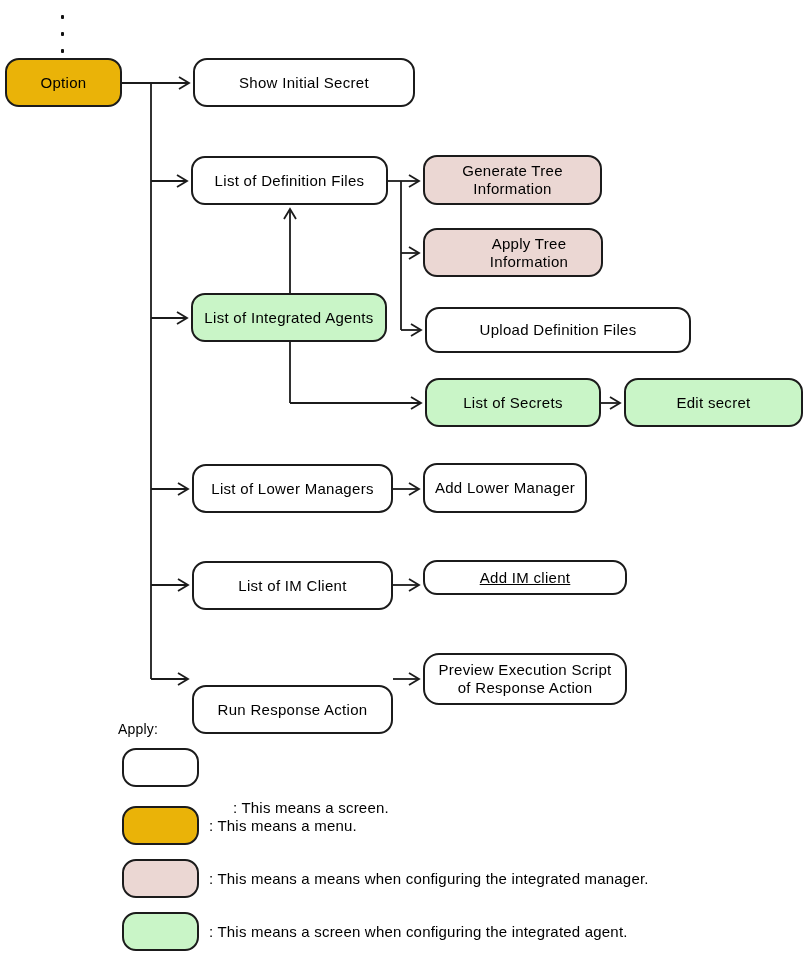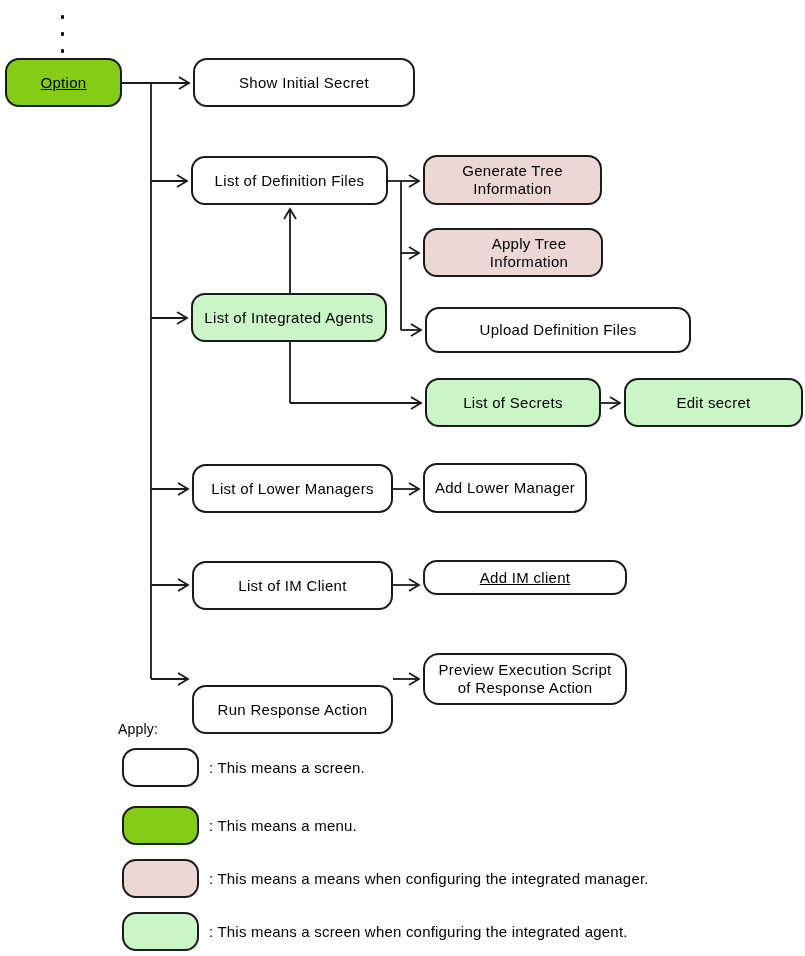--- a/index.html
+++ b/index.html
@@ -26,21 +26,21 @@
     background: #ffffff;
     display: flex;
     align-items: center;
     justify-content: center;
     text-align: center;
     font-size: 15px;
     letter-spacing: 0.3px;
     line-height: 1.2;
     padding: 2px 8px;
   }
-  .node.menu   { background: #84cc16; text-decoration: underline; }
+  .node.menu   { background: #eab308; }
   .node.mgr    { background: #ebd7d3; }
   .node.agent  { background: #c9f5c7; }
   .dot {
     position: absolute;
     width: 3px; height: 4px;
     background: #111111;
     border-radius: 1px;
   }
   .legend-title {
     position: absolute;
@@ -137,21 +137,21 @@
 
   <div class="node" style="left:423px; top:560px; width:204px; height:35px;text-decoration:underline;">Add IM client</div>
 
   <div class="node" style="left:192px; top:685px; width:201px; height:49px;">Run Response Action</div>
 
   <div class="node" style="left:423px; top:653px; width:204px; height:52px;border-radius:16px;">Preview Execution Script of Response Action</div>
 
   <div class="legend-title">Apply:</div>
 
   <div class="node legend-swatch" style="left:122px; top:748px;"></div>
-  <div class="legend-text" style="top:748px;">: This means a screen.</div>
+  <div class="legend-text" style="top:788px;margin-left:24px;">: This means a screen.</div>
 
   <div class="node menu legend-swatch" style="left:122px; top:806px;"></div>
   <div class="legend-text" style="top:806px;">: This means a menu.</div>
 
   <div class="node mgr legend-swatch" style="left:122px; top:859px;"></div>
   <div class="legend-text" style="top:859px;">: This means a means when configuring the integrated manager.</div>
 
   <div class="node agent legend-swatch" style="left:122px; top:912px;"></div>
   <div class="legend-text" style="top:912px;">: This means a screen when configuring the integrated agent.</div>
 

